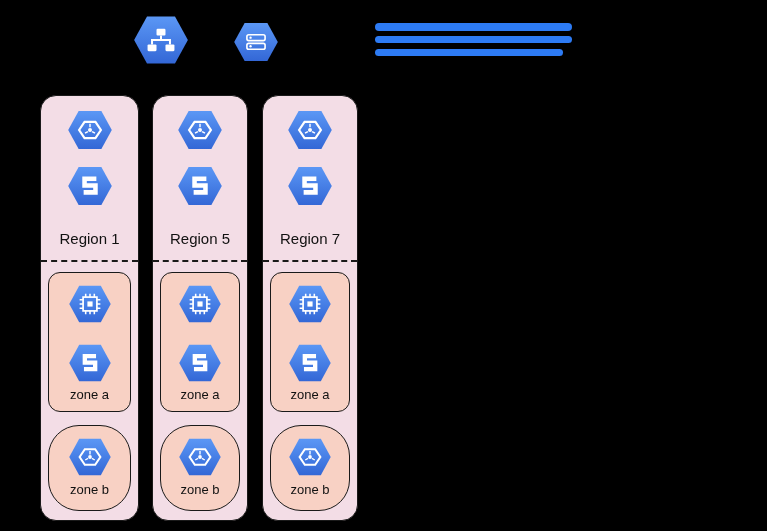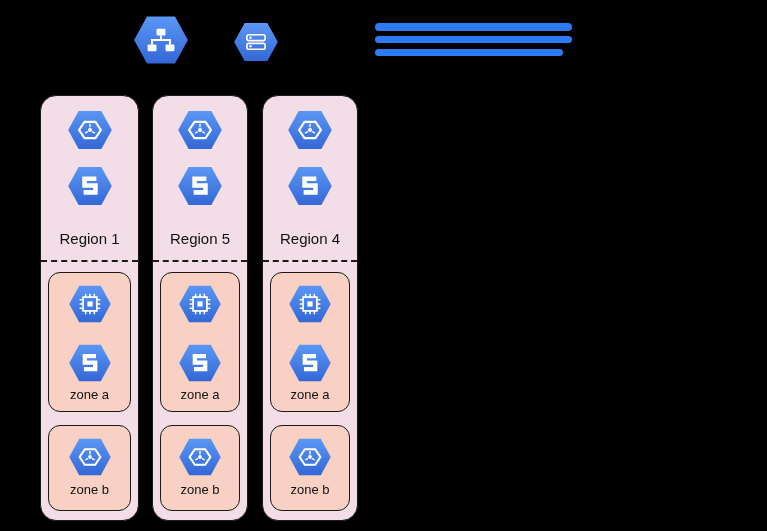--- a/index.html
+++ b/index.html
@@ -25,21 +25,21 @@
   .region .icon-b{left:50%;transform:translateX(-50%);top:70px;width:46px;height:40px;}
   .r-label{position:absolute;top:134px;left:0;width:100%;text-align:center;
            font-size:15px;color:var(--label,#111);}
   .divider{position:absolute;top:164px;left:0;right:0;
            border-top:2px dashed var(--outline,#1a1a1a);}
 
   
   .zone{position:absolute;left:7px;right:7px;background:var(--zone_fill,#f8d1c4);
         border:1.5px solid var(--outline,#1a1a1a);border-radius:12px;}
   .zone-a{top:176px;height:138px;}
-  .zone-b{top:329px;height:84px;}
+  .zone-b{top:329px;height:84px;border-radius:31px;}
   .zone .z-icon1{left:50%;transform:translateX(-50%);top:12px;width:44px;height:38px;}
   .zone .z-icon2{left:50%;transform:translateX(-50%);top:71px;width:44px;height:38px;}
   .z-label{position:absolute;left:0;width:100%;text-align:center;
            font-size:13px;color:var(--label,#111);}
   .zone-a .z-label{top:114px;}
   .zone-b .z-label{top:56px;}
 </style>
 </head>
 <body>
 
@@ -158,21 +158,21 @@
 
   <div class="region r3">
     <svg class="hexicon icon-a" viewBox="0 0 50 44">
       <use href="#hex"></use>
         <use href="#g-gke"></use>
     </svg>
     <svg class="hexicon icon-b" viewBox="0 0 50 44">
       <use href="#hex"></use>
         <use href="#g-spanner"></use>
     </svg>
-    <div class="r-label">Region 4</div>
+    <div class="r-label">Region 7</div>
     <div class="divider"></div>
     <div class="zone zone-a">
       <svg class="hexicon z-icon1" viewBox="0 0 50 44">
         <use href="#hex"></use>
           <use href="#g-chip"></use>
       </svg>
       <svg class="hexicon z-icon2" viewBox="0 0 50 44">
         <use href="#hex"></use>
           <use href="#g-spanner"></use>
       </svg>

